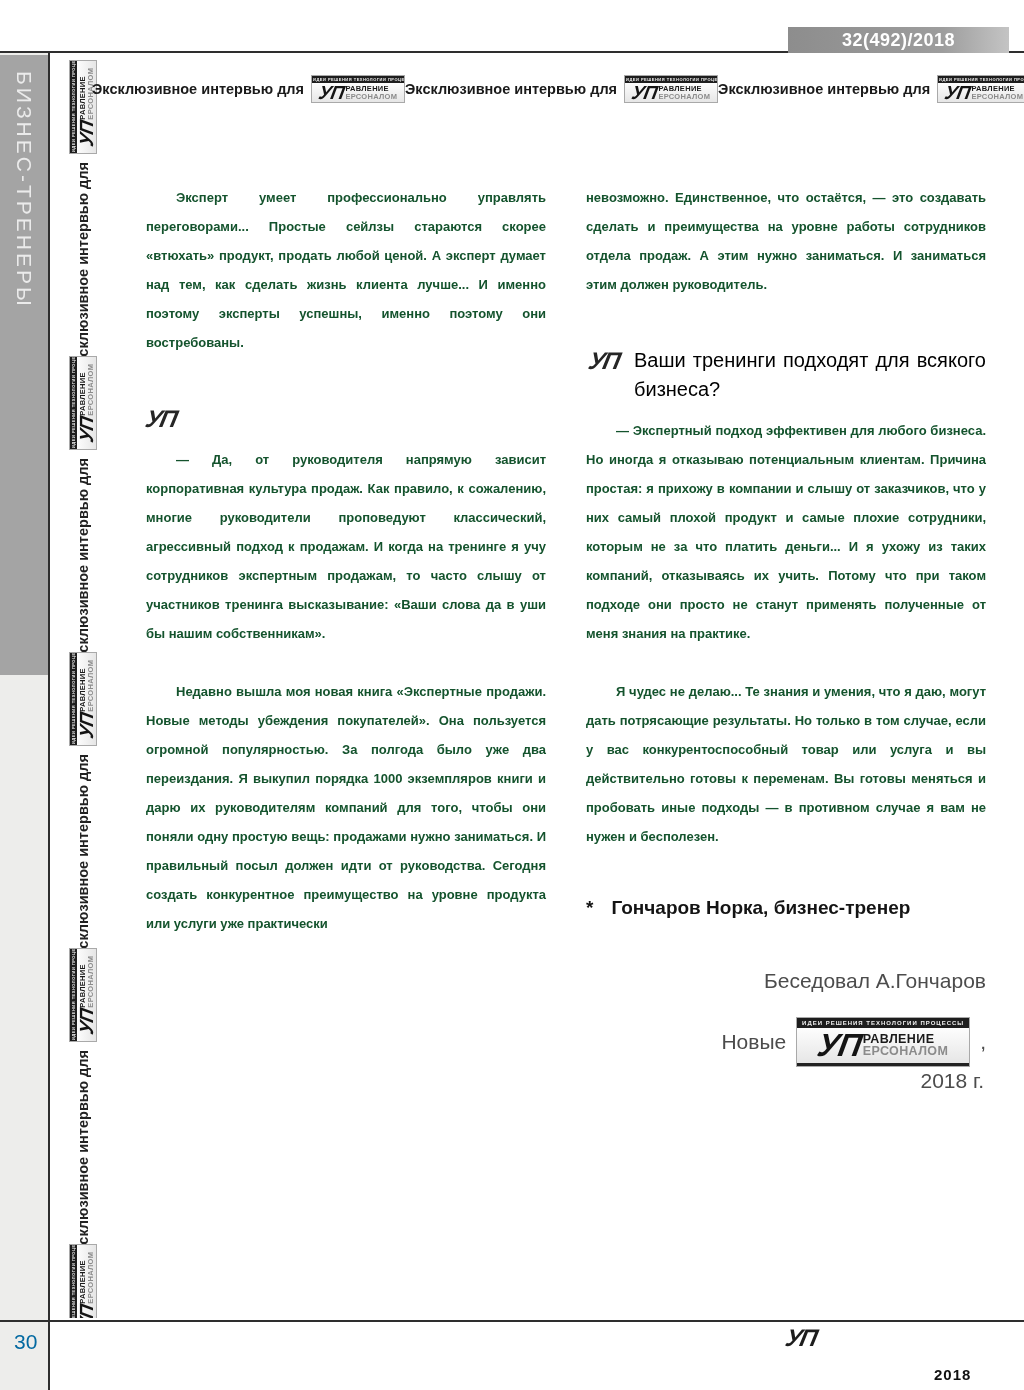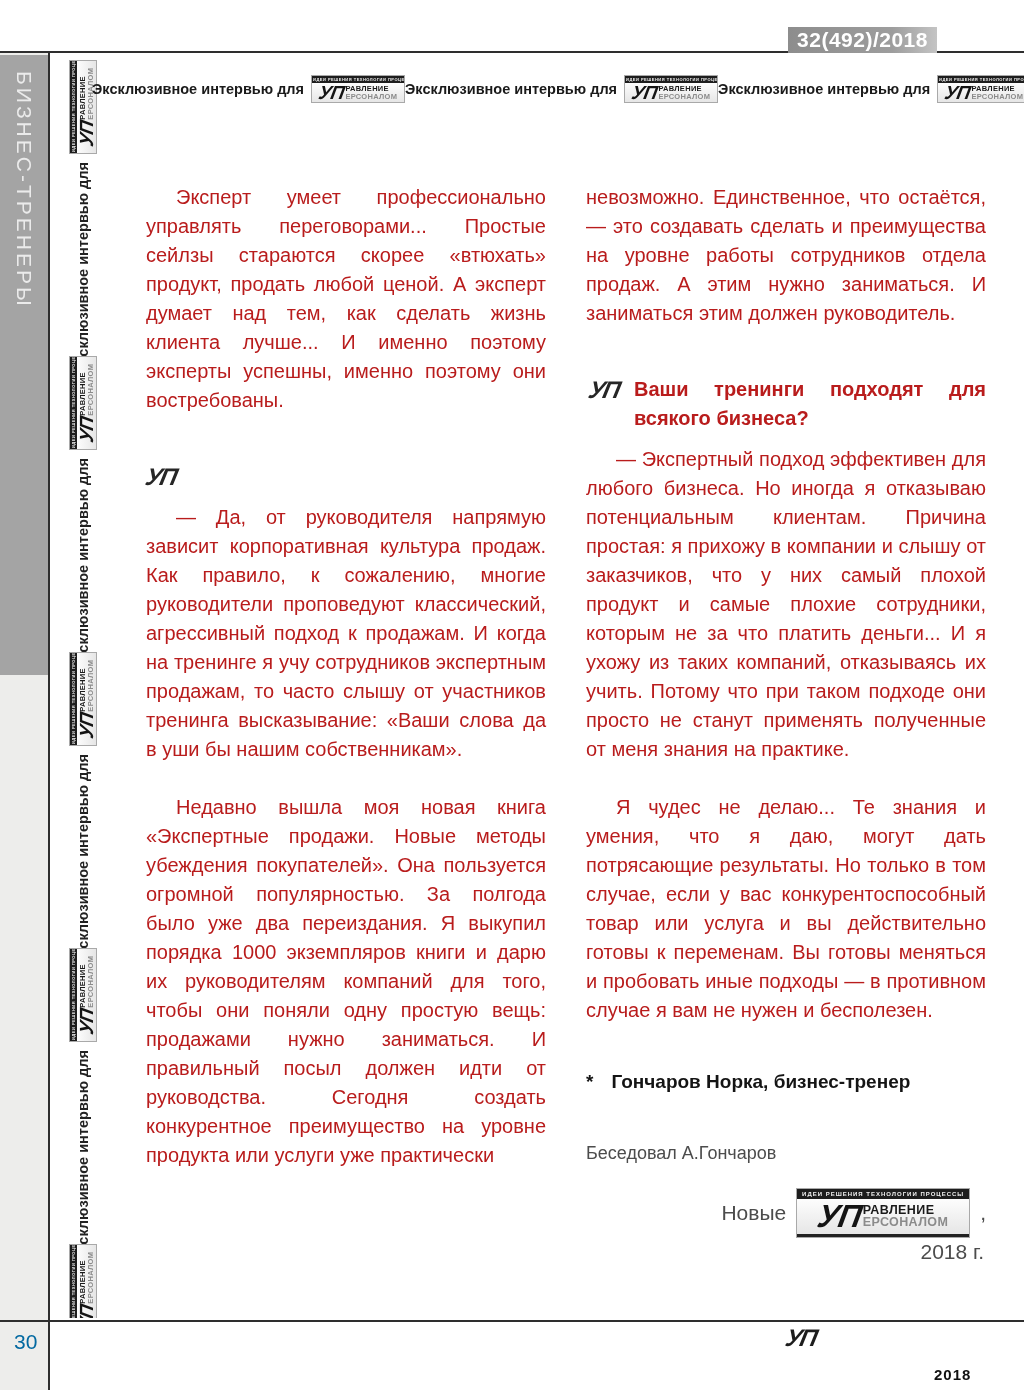--- a/index.html
+++ b/index.html
@@ -6,23 +6,23 @@
   body{
     width:1024px;height:1390px;position:relative;overflow:hidden;
     background:#ffffff;font-family:"Liberation Sans",sans-serif;
   }
   
   .left-margin{position:absolute;left:0;top:53px;width:48px;height:1337px;background:#ededeb;}
   .top-rule{position:absolute;left:0;top:51px;width:1024px;height:2px;background:#2e2e2e;}
   .v-line{position:absolute;left:48px;top:51px;width:2px;height:1339px;background:#2e2e2e;}
   .footer-rule{position:absolute;left:0;top:1320px;width:1024px;height:2px;background:#2e2e2e;}
   .issue-badge{
-    position:absolute;left:788px;top:27px;width:149px;height:26px;
+    position:absolute;left:788px;top:27px;width:221px;height:26px;
     background:linear-gradient(90deg,#8d8d8d 0%,#9d9d9d 70%,#c4c4c4 100%);
-    color:#fff;font-weight:bold;font-size:21px;line-height:26px;text-align:center;letter-spacing:.5px;
+    color:#fff;font-weight:bold;font-size:18px;line-height:26px;text-align:center;letter-spacing:.5px;
   }
   .section-bar{
     position:absolute;left:0;top:55px;width:48px;height:620px;background:#a4a4a4;
     display:flex;justify-content:center;
   }
   .section-bar span{
     writing-mode:vertical-rl;font-size:21px;letter-spacing:3px;color:#ebebeb;
     padding-top:16px;white-space:nowrap;
   }
   
@@ -61,31 +61,31 @@
   .up-logo.mini .words{font-size:7.5px;line-height:7.5px;letter-spacing:.3px;}
   .up-logo.big{width:172px;}
   .up-logo.big .strip{font-size:6px;letter-spacing:1px;padding:2px;}
   .up-logo.big .main{border-bottom:3px solid #222;padding:1px 4px 2px;}
   .up-logo.big .monogram{font-size:32px;line-height:32px;}
   .up-logo.big .words{font-size:12.5px;line-height:12.5px;letter-spacing:.4px;}
   
   .col{position:absolute;top:183px;width:400px;}
   .col-left{left:146px;}
   .col-right{left:586px;}
-  .body-p{font-size:20px;line-height:29px;font-weight:normal;color:#b91c1c;text-align:justify;margin:0;}
+  .body-p{font-size:13px;line-height:29px;font-weight:bold;color:#14532d;text-align:justify;margin:0;}
   .body-p + .body-p{margin-top:29px;}
   .indent{text-indent:30px;}
   .q-block{display:flex;margin-top:47px;margin-bottom:12px;}
   .q-icon{
     flex:0 0 48px;font-style:italic;font-weight:bold;font-size:24px;line-height:29px;
     transform:skewX(-12deg);color:#262626;letter-spacing:-2px;
   }
-  .q-text{font-size:20px;line-height:29px;font-weight:bold;color:#b91c1c;text-align:justify;}
+  .q-text{font-size:20px;line-height:29px;font-weight:normal;color:#000000;text-align:justify;}
   .byline{margin-top:46px;display:flex;gap:18px;font-size:19px;font-weight:bold;color:#141414;}
-  .interviewer{margin-top:50px;text-align:left;font-size:18px;font-weight:normal;color:#4c4c4c;}
+  .interviewer{margin-top:50px;text-align:right;font-size:21px;font-weight:normal;color:#4c4c4c;}
   .journal-row{margin-top:24px;display:flex;justify-content:flex-end;align-items:center;gap:10px;
     font-size:21px;font-weight:normal;color:#4c4c4c;}
   .year-line{margin-top:2px;text-align:right;font-size:21px;font-weight:normal;color:#4c4c4c;padding-right:2px;}
   
   .page-number{position:absolute;left:14px;top:1330px;font-size:21px;color:#0369a1;}
   .footer-up{
     position:absolute;left:786px;top:1324px;font-style:italic;font-weight:bold;font-size:24px;
     transform:skewX(-12deg);color:#1d1d1d;letter-spacing:-2px;
   }
   .footer-year{position:absolute;left:934px;top:1330px;font-size:15px;font-weight:bold;color:#111;letter-spacing:1px;margin-top:36px;}

